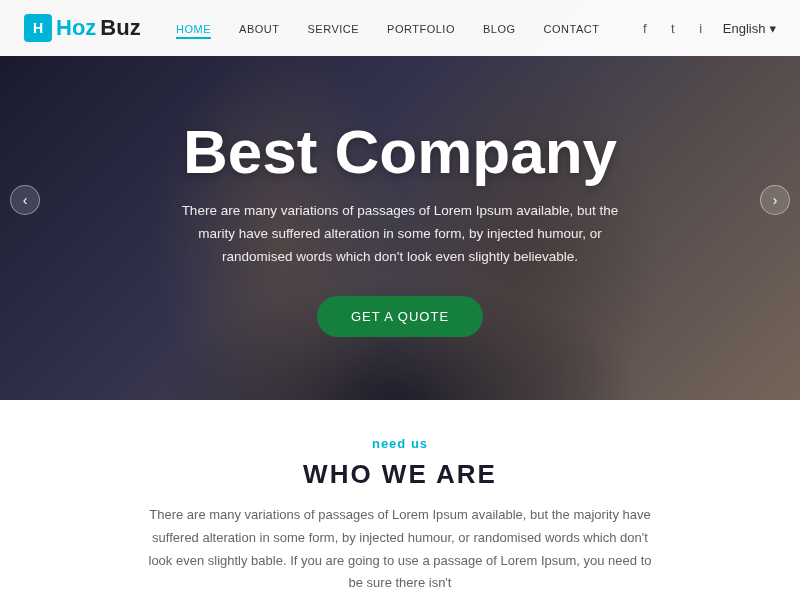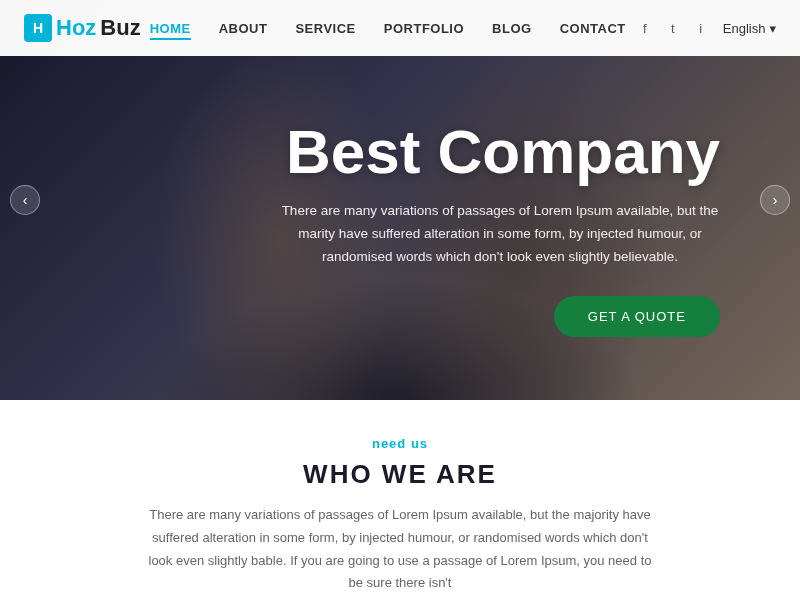--- a/index.html
+++ b/index.html
@@ -36,22 +36,22 @@
     .logo-hoz { color: #00b4d8; }
     .logo-buz { color: #222; }
 
     .nav-links {
       display: flex;
       gap: 28px;
       list-style: none;
     }
     .nav-links li a {
       text-decoration: none;
-      font-size: 13px;
-      font-weight: 700;
+      font-size: 11px;
+      font-weight: 400;
       color: #333;
       letter-spacing: 0.5px;
       text-transform: uppercase;
     }
     .nav-links li.active a {
       color: #00b4d8;
       border-bottom: 2px solid #00b4d8;
       padding-bottom: 2px;
     }
 
@@ -104,21 +104,21 @@
     .hero-overlay {
       position: absolute;
       inset: 0;
       background: rgba(20, 20, 40, 0.45);
     }
     .hero-content {
       position: absolute;
       inset: 0;
       display: flex;
       flex-direction: column;
-      align-items: flex-end;
+      align-items: center;
       justify-content: center;
       text-align: center;
       padding: 56px 80px 0;
     }
     .hero-title {
       font-size: 62px;
       font-weight: 900;
       color: #fff;
       line-height: 1.05;
       margin-bottom: 16px;

